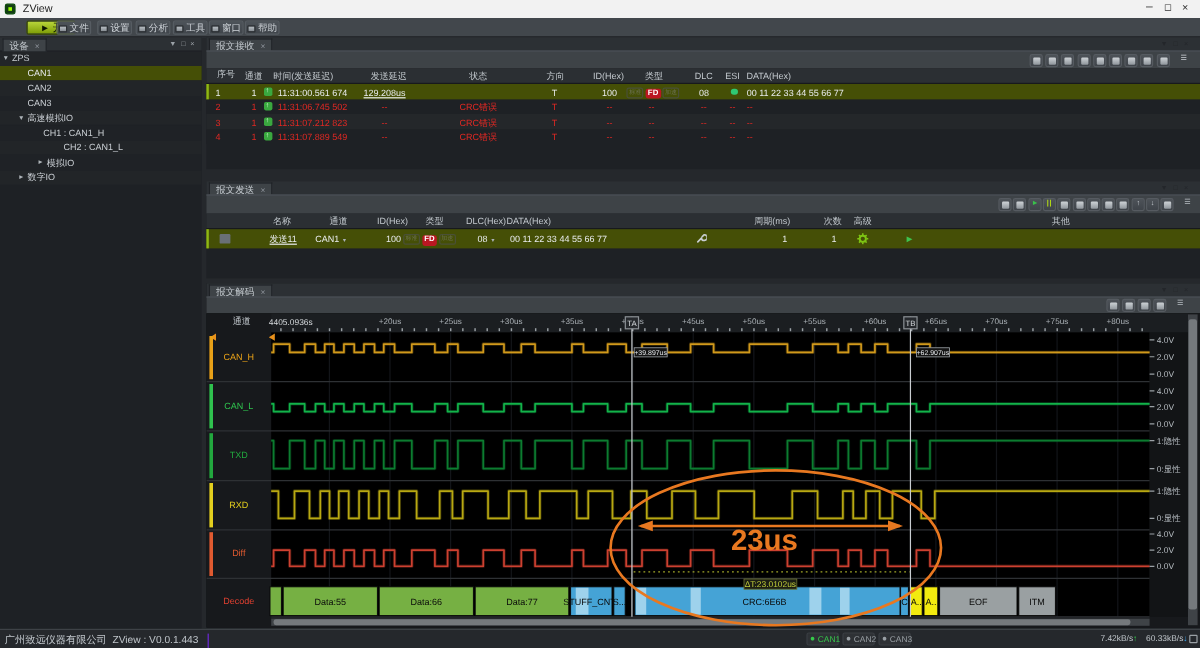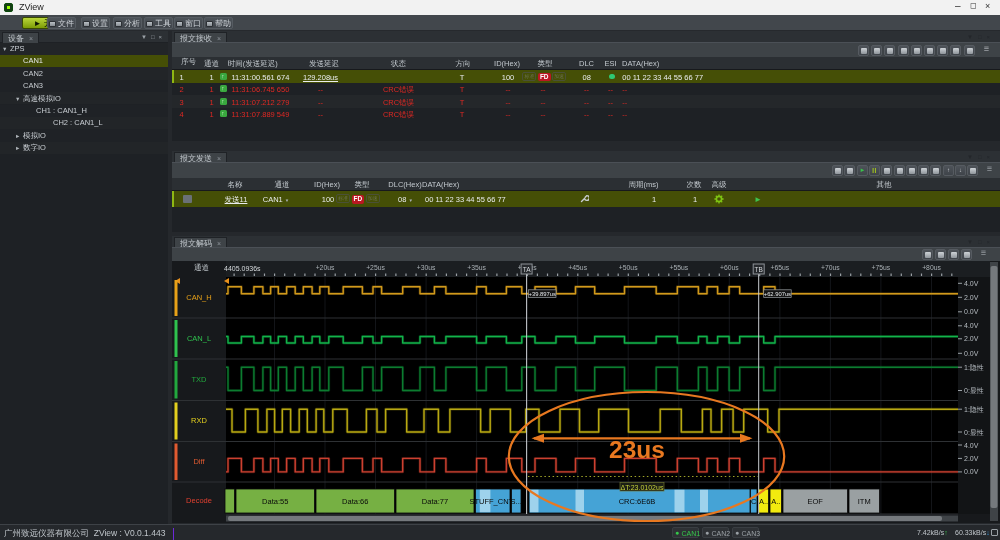--- a/index.html
+++ b/index.html
@@ -73,21 +73,21 @@
     </div>
 <div class="abs" style="left:0;top:73.5px;width:168px;height:12.4px;background:#1f2226;"></div>
 <div class="abs" style="left:0;top:75.0px;width:168px;height:10px;line-height:10px;">
       <span style="position:absolute;left:36px;color:#c9ced3;">CH1 : CAN1_H</span>
     </div>
 <div class="abs" style="left:0;top:85.9px;width:168px;height:12.4px;background:#222528;"></div>
 <div class="abs" style="left:0;top:87.4px;width:168px;height:10px;line-height:10px;">
       <span style="position:absolute;left:53px;color:#c9ced3;">CH2 : CAN1_L</span>
     </div>
 <div class="abs" style="left:0;top:98.3px;width:168px;height:12.4px;background:#1f2226;"></div>
-<div class="abs" style="left:0;top:99.8px;width:168px;height:10px;line-height:10px;">
+<div class="abs" style="left:16px;top:99.8px;width:168px;height:10px;line-height:10px;">
       <span style="position:absolute;left:15px;top:0;color:#aeb4b9;font-size:5.5px;">►</span>
       <span style="position:absolute;left:23px;color:#c9ced3;">模拟IO</span>
     </div>
 <div class="abs" style="left:0;top:110.7px;width:168px;height:12.4px;background:#222528;"></div>
 <div class="abs" style="left:0;top:112.2px;width:168px;height:10px;line-height:10px;">
       <span style="position:absolute;left:15px;top:0;color:#aeb4b9;font-size:5.5px;">►</span>
       <span style="position:absolute;left:23px;color:#c9ced3;">数字IO</span>
     </div>
 </div>
 <div class="abs" style="left:172px;top:31px;width:828px;height:110px;background:#1e2125;">
@@ -154,37 +154,37 @@
 <div class="cell ctr" style="left:414.7px;top:2.5px;">08</div>
 <div class="abs" style="left:437px;top:3.5px;width:5.5px;height:5.5px;border-radius:50%;background:#2fc873;"></div>
 <div class="cell" style="left:450.3px;top:2.5px;">00 11 22 33 44 55 66 77</div>
 </div>
 <div class="abs" style="left:0;top:51.6px;width:828px;height:12.6px;background:#1e2125;color:#e02823;">
 <div class="cell" style="left:7.5px;top:2.5px;">2</div>
 <div class="cell" style="left:37.5px;top:2.5px;">1</div>
 <div class="abs" style="left:48px;top:2.5px;width:7px;height:7px;background:#3aa83f;border-radius:1.5px;">
         <div style="position:absolute;left:1.5px;top:0px;color:#e8ffe8;font-size:5.5px;">↑</div>
       </div>
-<div class="cell" style="left:59.5px;top:2.5px;">11:31:06.745 650</div>
+<div class="cell" style="left:59.5px;top:2.5px;">11:31:06.745 502</div>
 <div class="cell ctr" style="left:148.5px;top:2.5px;">--</div>
 <div class="cell ctr" style="left:226.5px;top:2.5px;">CRC错误</div>
 <div class="cell ctr" style="left:290px;top:2.5px;">T</div>
 <div class="cell ctr" style="left:336px;top:2.5px;">--</div>
 <div class="cell ctr" style="left:371px;top:2.5px;">--</div>
 <div class="cell ctr" style="left:414.5px;top:2.5px;">--</div>
 <div class="cell ctr" style="left:438.5px;top:2.5px;">--</div>
 <div class="cell" style="left:450.3px;top:2.5px;">--</div>
 </div>
 <div class="abs" style="left:0;top:64.2px;width:828px;height:12.6px;background:#24272a;color:#e02823;">
 <div class="cell" style="left:7.5px;top:2.5px;">3</div>
 <div class="cell" style="left:37.5px;top:2.5px;">1</div>
 <div class="abs" style="left:48px;top:2.5px;width:7px;height:7px;background:#3aa83f;border-radius:1.5px;">
         <div style="position:absolute;left:1.5px;top:0px;color:#e8ffe8;font-size:5.5px;">↑</div>
       </div>
-<div class="cell" style="left:59.5px;top:2.5px;">11:31:07.212 279</div>
+<div class="cell" style="left:59.5px;top:2.5px;">11:31:07.212 823</div>
 <div class="cell ctr" style="left:148.5px;top:2.5px;">--</div>
 <div class="cell ctr" style="left:226.5px;top:2.5px;">CRC错误</div>
 <div class="cell ctr" style="left:290px;top:2.5px;">T</div>
 <div class="cell ctr" style="left:336px;top:2.5px;">--</div>
 <div class="cell ctr" style="left:371px;top:2.5px;">--</div>
 <div class="cell ctr" style="left:414.5px;top:2.5px;">--</div>
 <div class="cell ctr" style="left:438.5px;top:2.5px;">--</div>
 <div class="cell" style="left:450.3px;top:2.5px;">--</div>
 </div>
 <div class="abs" style="left:0;top:76.8px;width:828px;height:12.6px;background:#1e2125;color:#e02823;">

